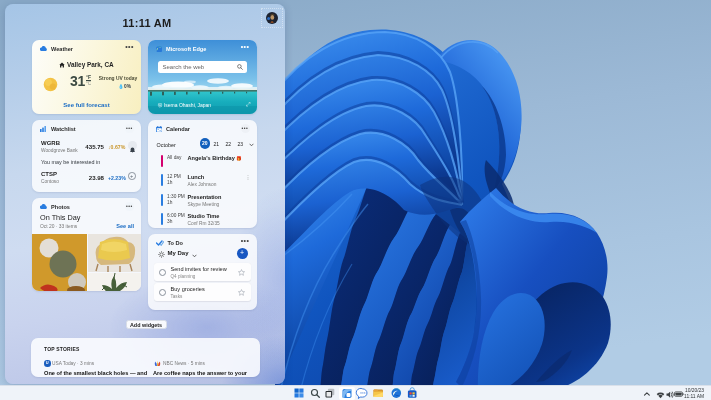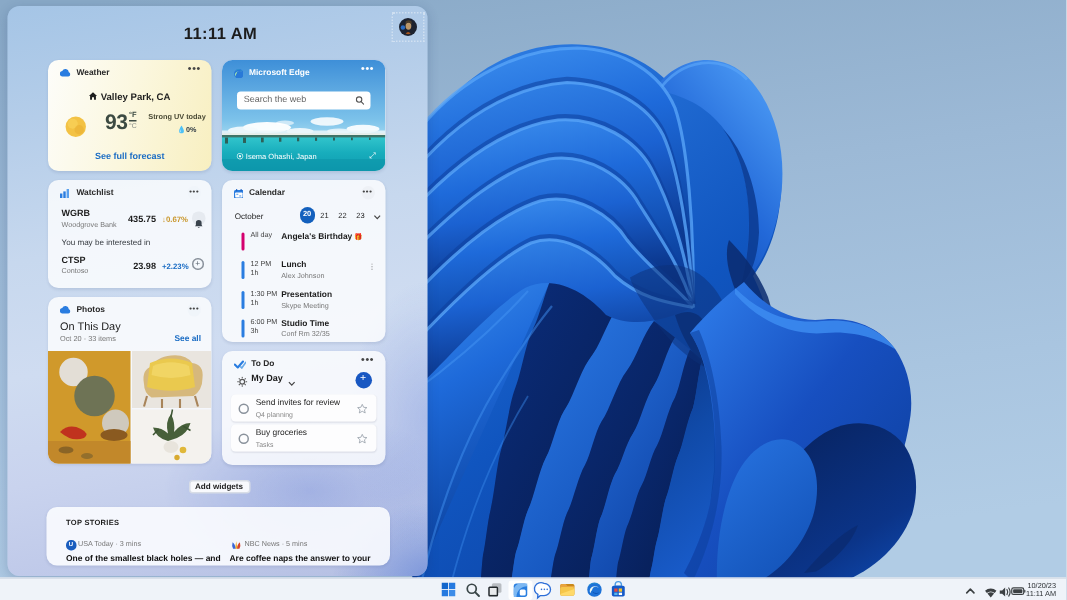--- a/index.html
+++ b/index.html
@@ -21,21 +21,21 @@
 .dots { position:absolute; right:7px; top:5px; font-size:7px; color:#444; letter-spacing:0.5px; font-weight:bold; line-height:4px; }
 
 #weather { left:27px; top:36px; width:109px; height:74px; background:linear-gradient(105deg, #fdfdfa 0%, #fbf7de 50%, #f8efc0 100%); }
 
 #edgew { left:142.5px; top:36px; width:109px; height:74px; overflow:hidden; }
 
 #watch { left:27px; top:116px; width:109px; height:72px; }
 
 #cal { left:142.5px; top:116px; width:109px; height:108px; }
 
-#photos { left:27px; top:194px; width:109px; height:111px; overflow:hidden; }
+#photos { left:27px; top:194px; width:109px; height:93px; overflow:hidden; }
 
 #todo { left:142.5px; top:230px; width:109px; height:76px; }
 
 #addw { position:absolute; left:120.5px; top:316px; width:41px; height:9px; background:rgba(255,255,255,0.9); border:0.5px solid #d8dde6; border-radius:2.5px; font-size:5.4px; font-weight:bold; color:#222; text-align:center; line-height:8.5px; }
 
 #stories { left:26px; top:334px; width:229px; height:39px; background:rgba(252,253,255,0.88); }
 
 #taskbar { position:absolute; left:0; bottom:0; width:711px; height:15px; background:#eff3f9; border-top:0.5px solid #d9e0ea; }
 .evt { position:absolute; left:9px; width:94px; height:16px; }
 .evt i { position:absolute; left:4.5px; top:1px; width:2.2px; height:12px; border-radius:1px; }
@@ -190,21 +190,21 @@
       </div>
       <div class="dots">•••</div>
       <div style="position:absolute;left:0;top:21px;width:109px;text-align:center;font-size:6.4px;font-weight:bold;color:#1f1f1f;"><svg width="6" height="6" viewBox="0 0 8 8" style="vertical-align:-0.5px;">
             <path d="M4,0.6 L7.6,4 L6.6,4 L6.6,7.4 L4.9,7.4 L4.9,5 L3.1,5 L3.1,7.4 L1.4,7.4 L1.4,4 L0.4,4 Z" fill="#1f1f1f"></path>
           </svg> Valley Park, CA</div>
       <svg style="position:absolute;left:11px;top:37px;" width="15" height="15" viewBox="0 0 15 15">
         <circle cx="7.5" cy="7.5" r="6.8" fill="#f3c244"></circle>
         <circle cx="5.5" cy="5.5" r="3.4" fill="#f7cf58" opacity="0.8"></circle>
         <circle cx="9.8" cy="9.5" r="3.1" fill="#eaaf33" opacity="0.6"></circle>
       </svg>
-      <div style="position:absolute;left:38px;top:32.5px;font-size:14px;font-weight:bold;color:#3c4a42;letter-spacing:-0.3px;">93</div>
+      <div style="position:absolute;left:38px;top:32.5px;font-size:14px;font-weight:bold;color:#3c4a42;letter-spacing:-0.3px;">31</div>
       <div style="position:absolute;left:54px;top:34.5px;font-size:5px;font-weight:bold;color:#3c4a42;border-bottom:0.5px solid #3c4a42;line-height:5px;">°F</div>
       <div style="position:absolute;left:54px;top:41.5px;font-size:4.6px;color:#8a8f88;line-height:4.6px;">°C</div>
       <div style="position:absolute;left:66px;top:36px;width:40px;font-size:4.9px;font-weight:bold;color:#4a4a35;text-align:center;">Strong UV today</div>
       <div style="position:absolute;left:86px;top:44px;font-size:4.8px;color:#2f3a44;font-weight:bold;">💧0%</div>
       <div style="position:absolute;left:0;top:62px;width:109px;text-align:center;font-size:6px;font-weight:bold;color:#1a6cc4;">See full forecast</div>
     </div>
     <div class="card" id="edgew">
       <svg width="109" height="74" viewBox="0 0 109 74" style="position:absolute;left:0;top:0;">
         <defs>
           <linearGradient id="esky" x1="0" y1="0" x2="0" y2="1">

